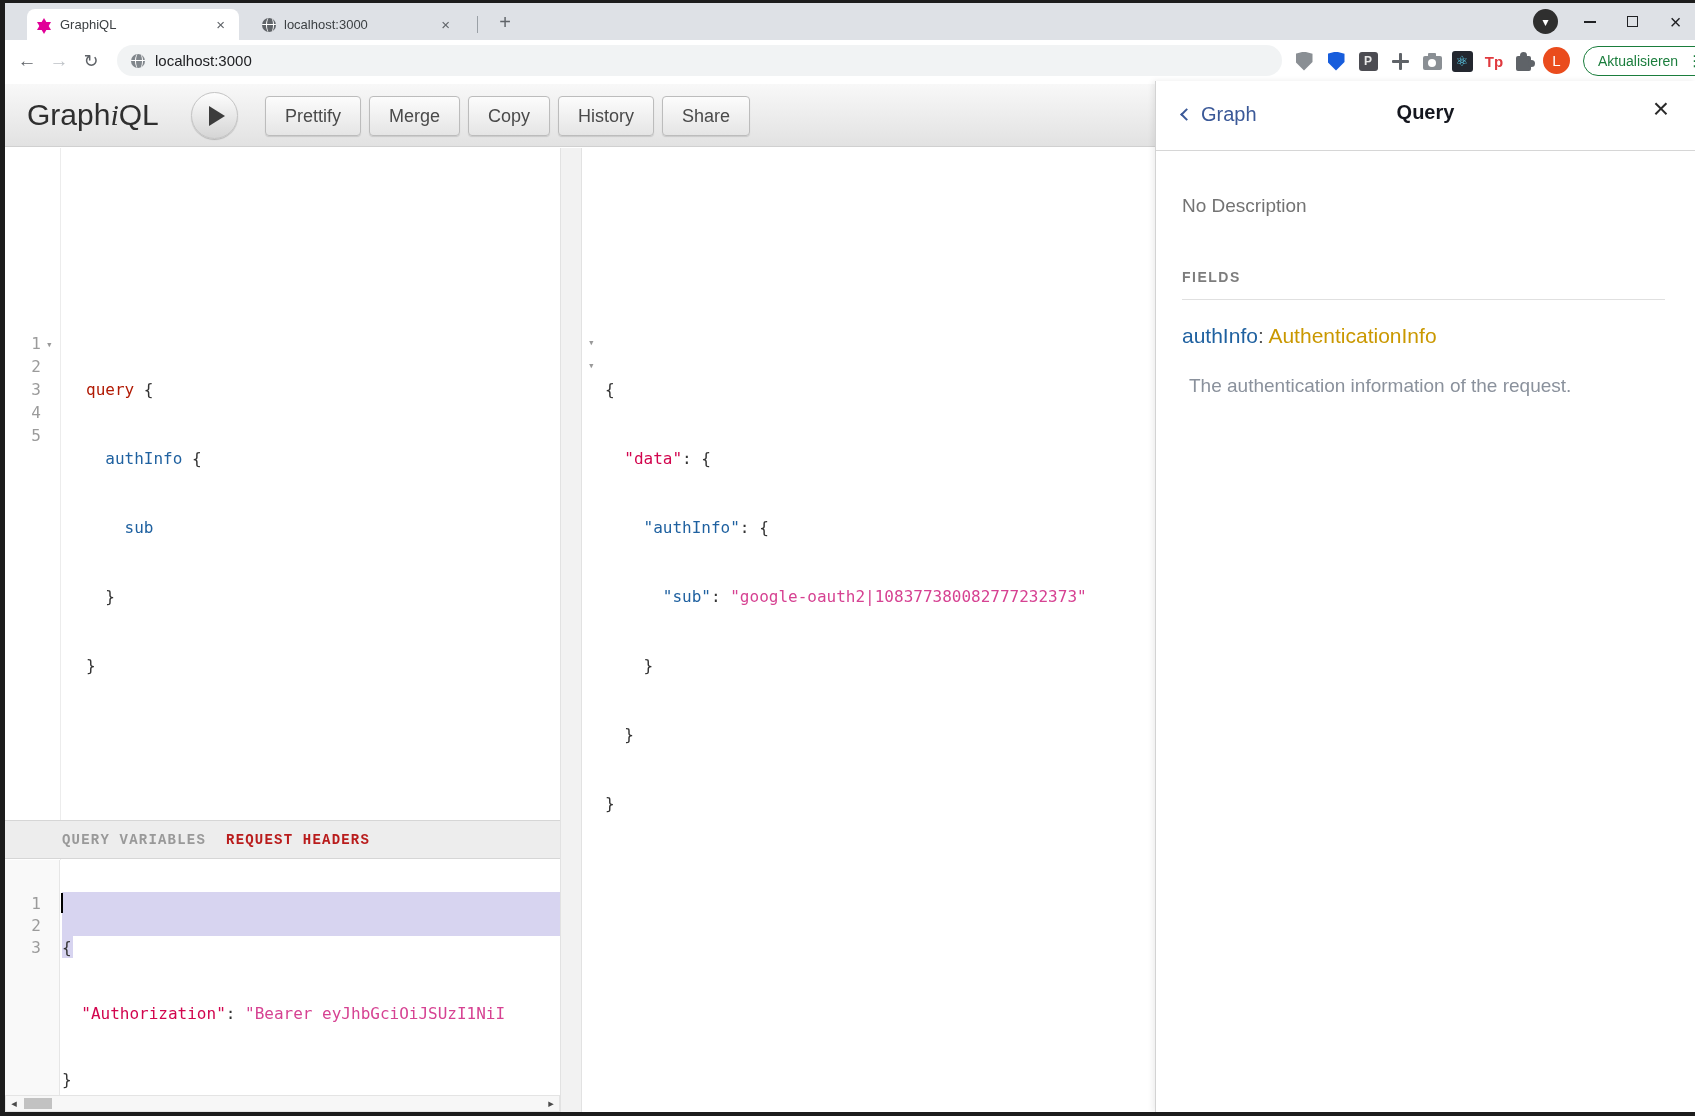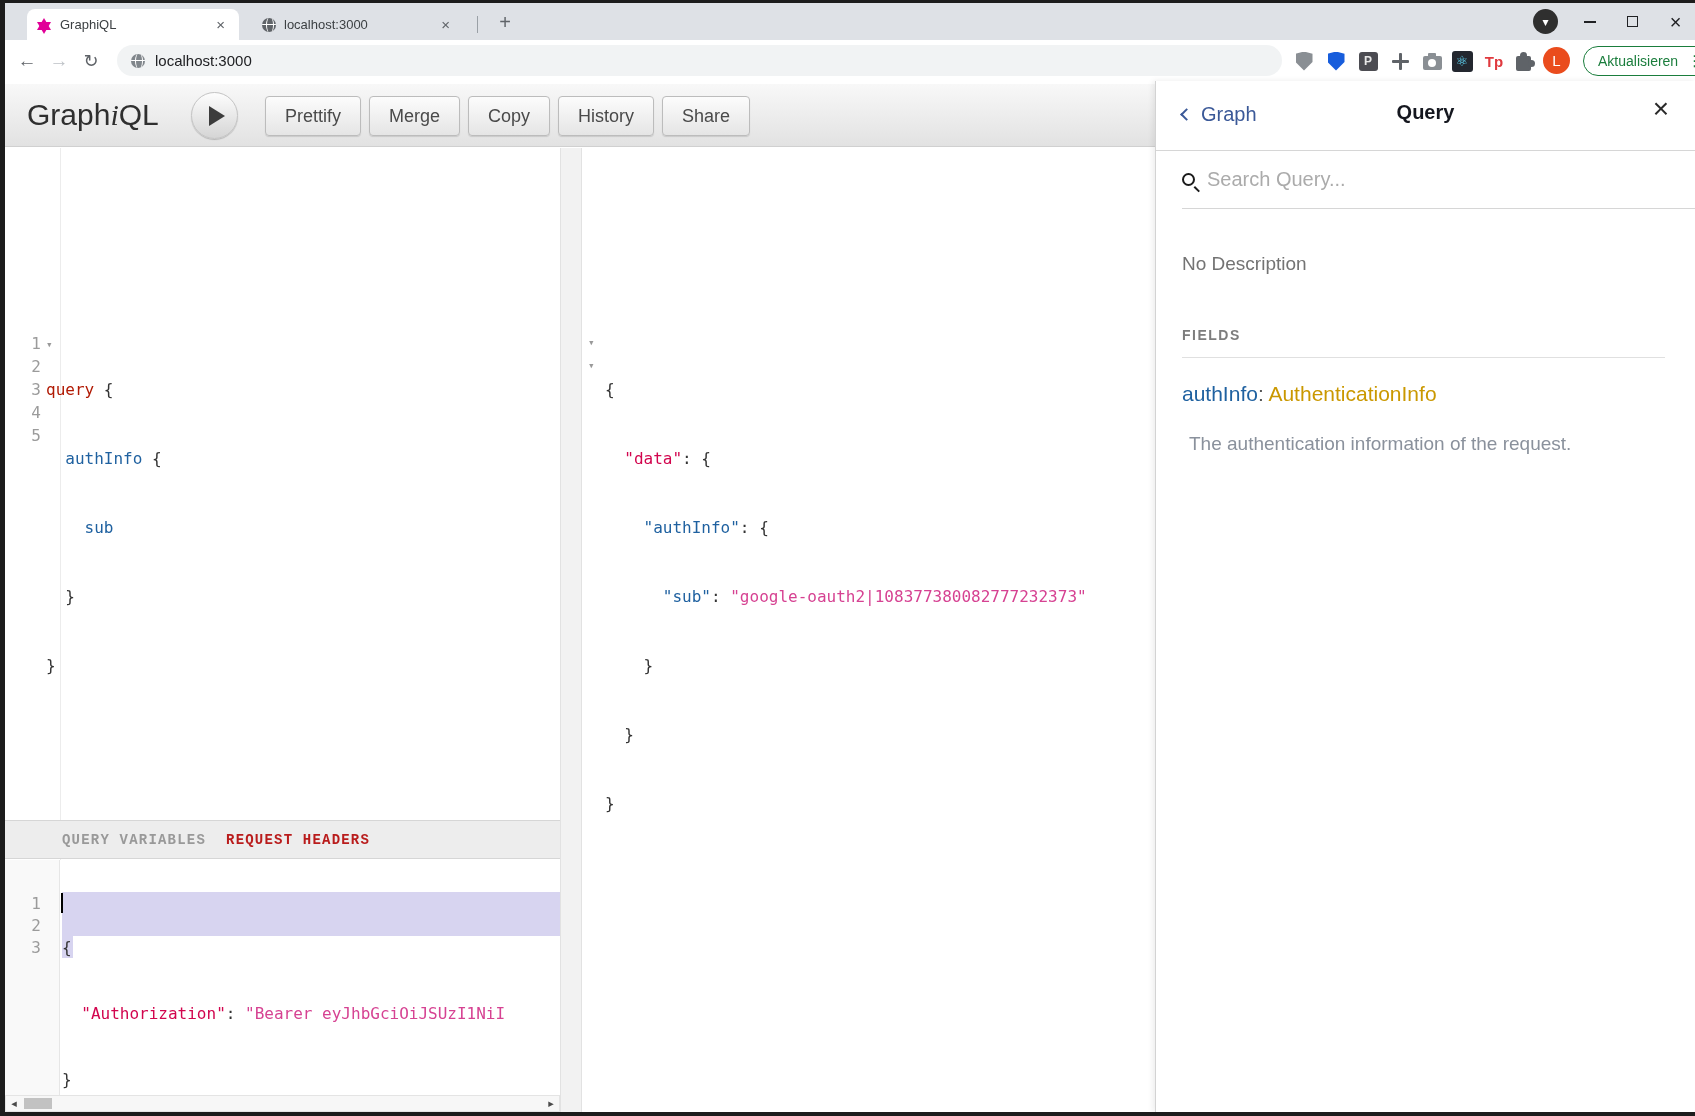--- a/index.html
+++ b/index.html
@@ -66,21 +66,21 @@
   .play-tri { width:0; height:0; border-left:16px solid #3c3c3c; border-top:10px solid transparent; border-bottom:10px solid transparent; margin-left:5px; }
   .tb-buttons { position:absolute; left:248px; top:12px; display:flex; gap:8px;padding-left:12px; }
   .tb-btn { height:40px; padding:0 19px; font-size:18px; color:#4a4a4a; background:linear-gradient(#fcfcfc,#e5e5e5); border:1px solid #bcbcbc; border-radius:4px; box-shadow:0 1px 1px rgba(0,0,0,.12); display:flex; align-items:center; }
 
   
   .mono { font-family:"DejaVu Sans Mono","Liberation Mono",monospace; font-size:16px; }
   .query-pane { position:absolute; left:5px; top:148px; width:555px; height:964px; background:#fff; }
   .gutter-sep { position:absolute; left:55px; top:0; bottom:0; width:1px; background:#ececec; }
   .linenums { position:absolute; left:0; top:184px; width:36px; text-align:right; color:#9b9b9b; line-height:23px; }
   .fold-arrow { position:absolute; color:#999; font-size:11px; }
-  .code { position:absolute; left:41px; top:184px; line-height:23px; white-space:pre; }
+  .code { position:absolute; left:57px; top:184px; line-height:23px; white-space:pre;padding-left:24px; }
   .tok-kw   { color:#B11A04; }
   .tok-fld  { color:#1F61A0; }
   .tok-punc { color:#333333; }
   .tok-def  { color:#D2054E; }
   .tok-prop { color:#1F61A0; }
   .tok-str  { color:#D64292; }
 
   .bottom-tabbar { position:absolute; left:5px; top:820px; width:555px; height:39px; background:#ededed; border-top:1px solid #d6d6d6; border-bottom:1px solid #d6d6d6; display:flex; align-items:center; }
   .bt-label { font-size:14px; font-weight:bold; letter-spacing:1.2px;font-family:Liberation Mono, monospace; }
   .bt-variables { margin-left:57px; color:#999; }
@@ -277,24 +277,20 @@
 
 <div class="doc-panel">
   <div class="doc-header">
     <div class="doc-back">
       <span class="chev-left"></span>
       <span>Graph</span>
     </div>
     <div class="doc-title">Query</div>
     <div class="doc-close">×</div>
   </div>
-  <div class="doc-search">
-    <span class="mag"></span>
-    <input type="text" placeholder="Search Query..." style="">
-  </div>
   <div class="doc-body">
     <div class="no-desc">No Description</div>
     <div class="fields-cat">FIELDS</div>
     <div class="field-row">
       <span class="field-name">authInfo</span><span class="field-sep">:</span>
       <span class="field-type">AuthenticationInfo</span>
     </div>
     <div class="field-desc">The authentication information of the request.</div>
   </div>
 </div>

